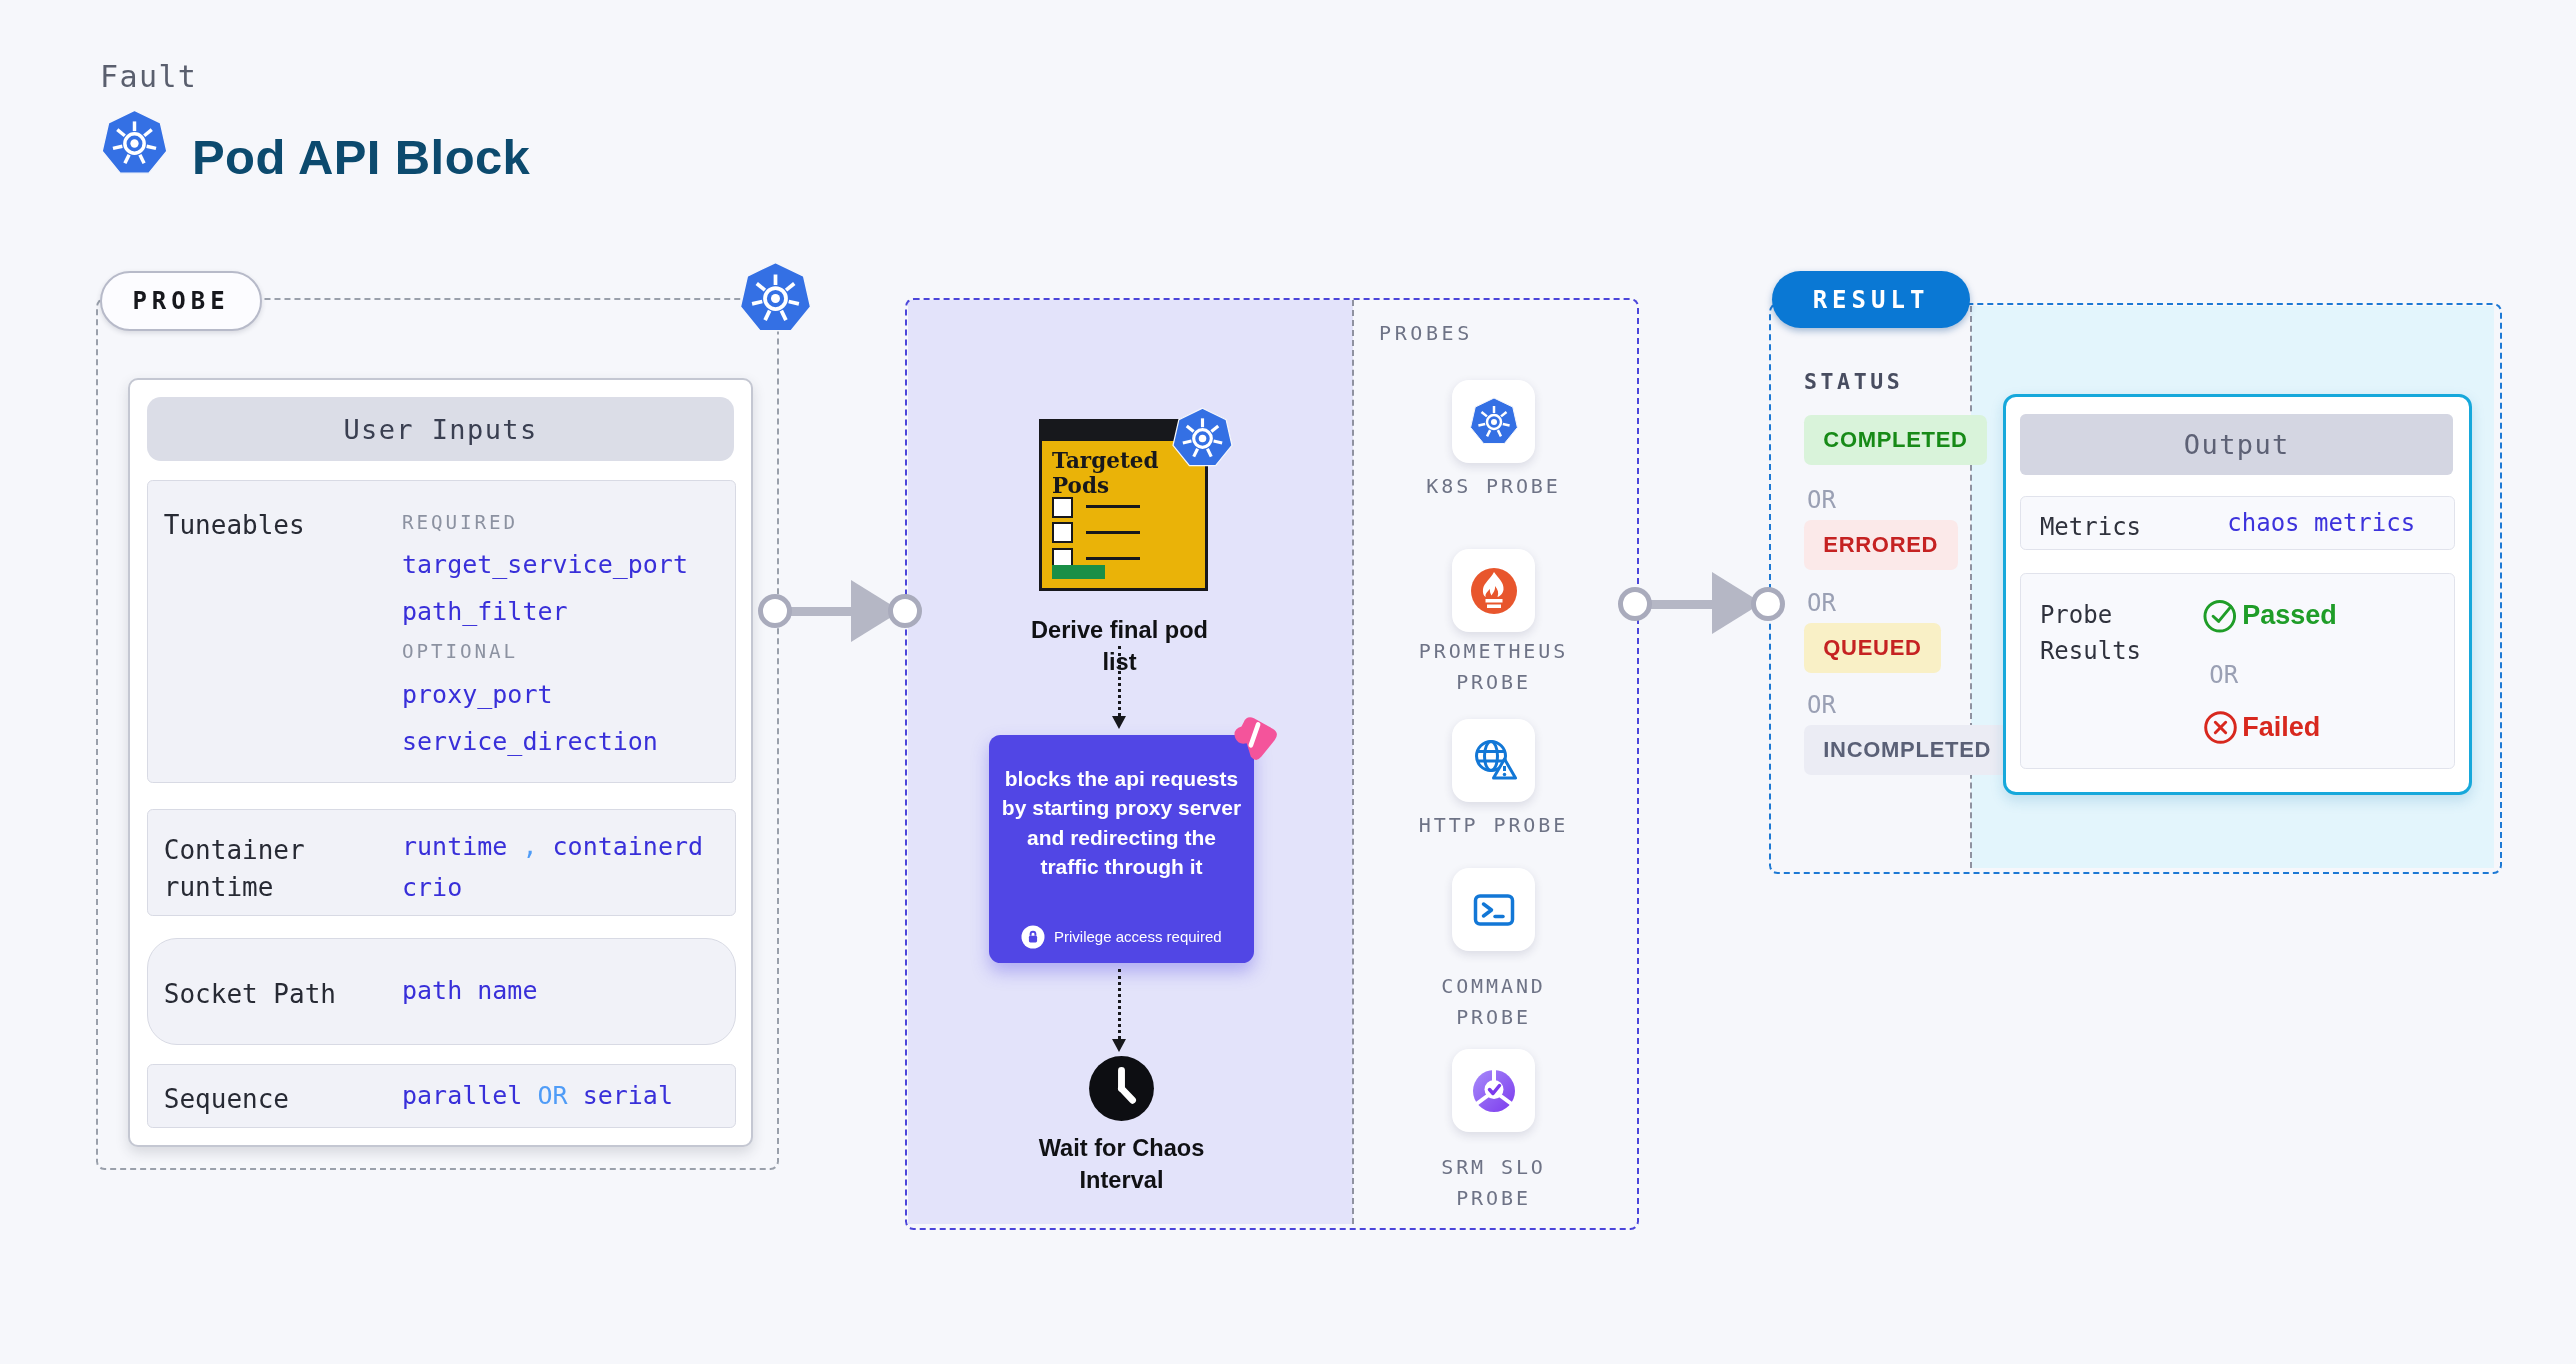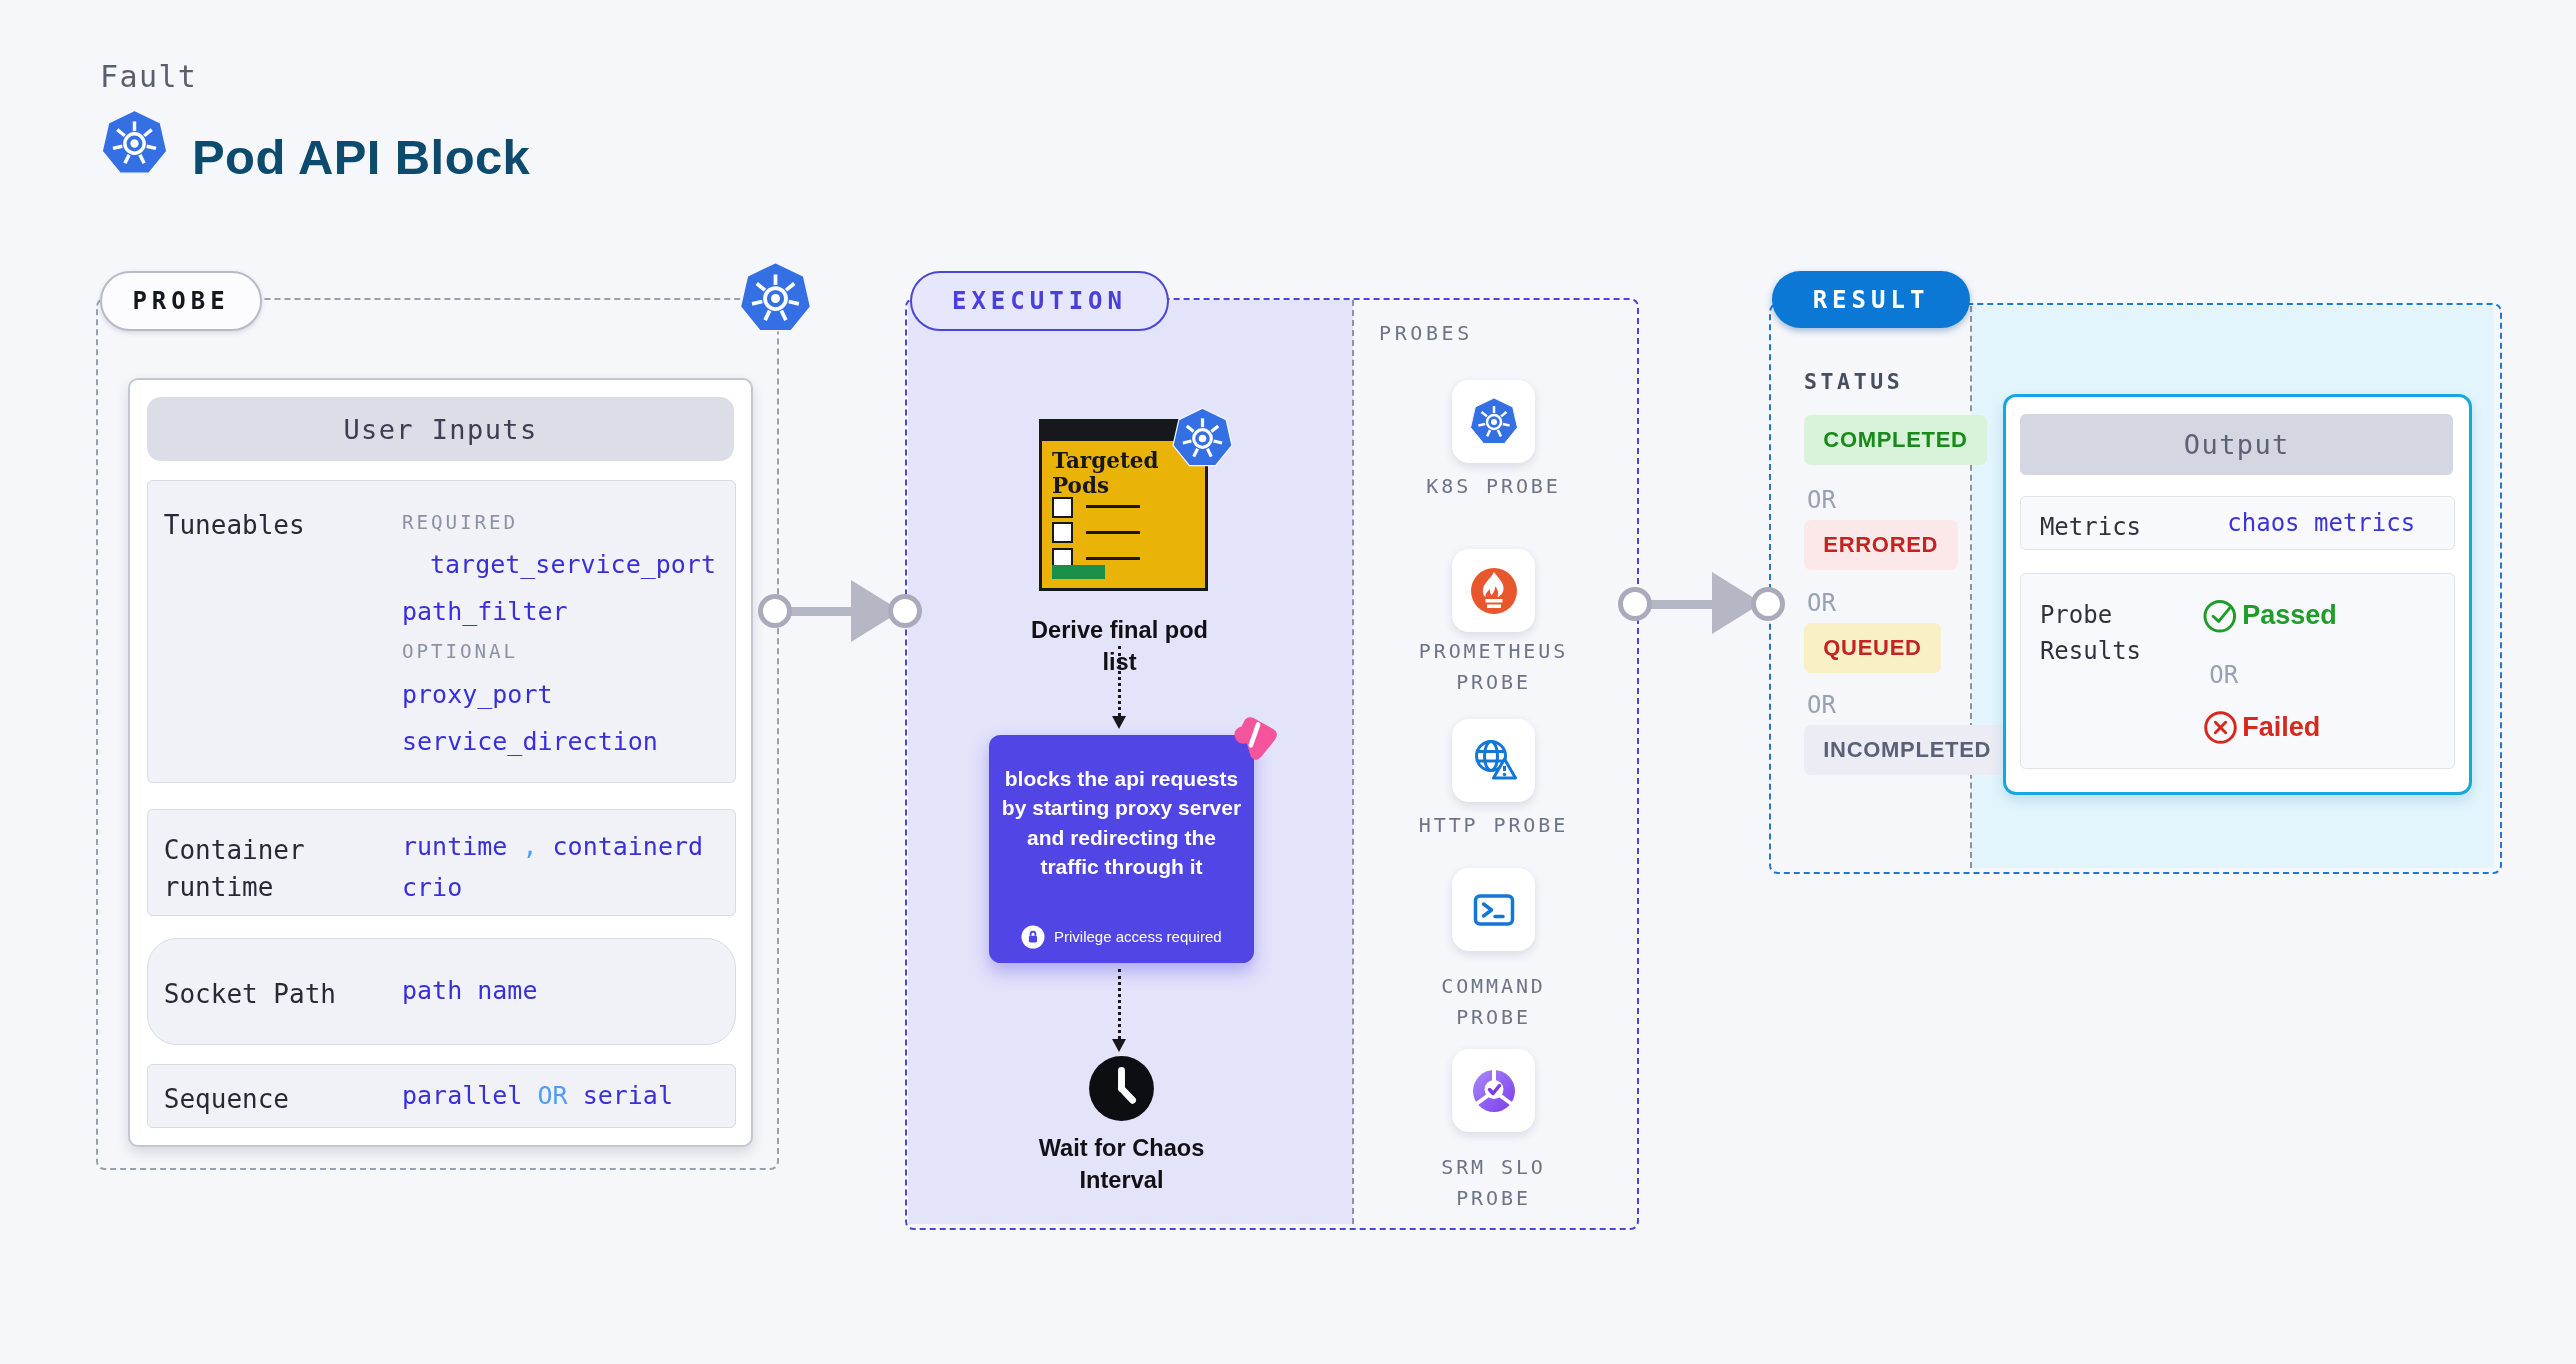--- a/index.html
+++ b/index.html
@@ -199,21 +199,21 @@
   <svg class="abs" style="left:738px;top:261px;z-index:3;" width="75" height="75" viewBox="0 0 104 104">
       <use href="#sym-k8s"></use>
     </svg>
 
   <div class="abs ui-card" style="left:128px;top:378px;width:621px;height:765px;">
     <div class="mono ui-head">User Inputs</div>
 
     <div class="ui-row" style="top:100px;width:587px;height:301px;">
       <div class="mono row-label" style="top:26px;">Tuneables</div>
       <div class="mono req-head" style="top:30px;">REQUIRED</div>
-      <div class="mono code-val" style="top:69px;margin-left:28px;">target_service_port</div>
+      <div class="mono code-val" style="top:69px;">target_service_port</div>
       <div class="mono code-val" style="top:116px;">path_filter</div>
       <div class="mono req-head" style="top:159px;">OPTIONAL</div>
       <div class="mono code-val" style="top:199px;">proxy_port</div>
       <div class="mono code-val" style="top:246px;">service_direction</div>
     </div>
 
     <div class="ui-row" style="top:429px;width:587px;height:105px;">
       <div class="mono row-label" style="top:21.5px;width:158px;">Container runtime</div>
       <div class="mono code-val" style="top:21.5px;">
         <span>runtime</span>
@@ -242,23 +242,20 @@
     <div class="arrow-line" style="left:777px;top:607px;width:82px;"></div>
     <div class="arrow-head" style="left:851px;top:580px;"></div>
     <div class="node-circle" style="left:758px;top:594px;"></div>
     <div class="node-circle" style="left:888px;top:594px;"></div>
   </div>
 
   <div class="abs fill" style="left:908px;top:300px;width:445px;height:924px;background:#e3e3fa;"></div>
   <div class="abs fill" style="left:1971px;top:306px;width:523px;height:562px;background:#e3f5fc;"></div>
   <div class="abs dash-box exec-dash" style="left:905px;top:298px;width:730px;height:928px;"></div>
   <div class="abs vsep" style="left:1352px;top:300px;height:924px;"></div>
-  <div class="abs pill pill-exec" style="left:910px;top:271px;width:255px;height:56px;">
-    <span>EXECUTION</span>
-  </div>
 
   <div class="abs pod-box" style="left:1039px;top:419px;width:163px;height:166px;">
     <div class="pod-bar"></div>
     <div class="pod-title">Targeted Pods</div>
     <div class="pod-check" style="left:10px;top:75px;"></div>
     <div class="pod-line" style="left:44px;top:83px;width:54px;"></div>
     <div class="pod-check" style="left:10px;top:100px;"></div>
     <div class="pod-line" style="left:44px;top:109px;width:54px;"></div>
     <div class="pod-check" style="left:10px;top:126px;"></div>
     <div class="pod-line" style="left:44px;top:135px;width:54px;"></div>

